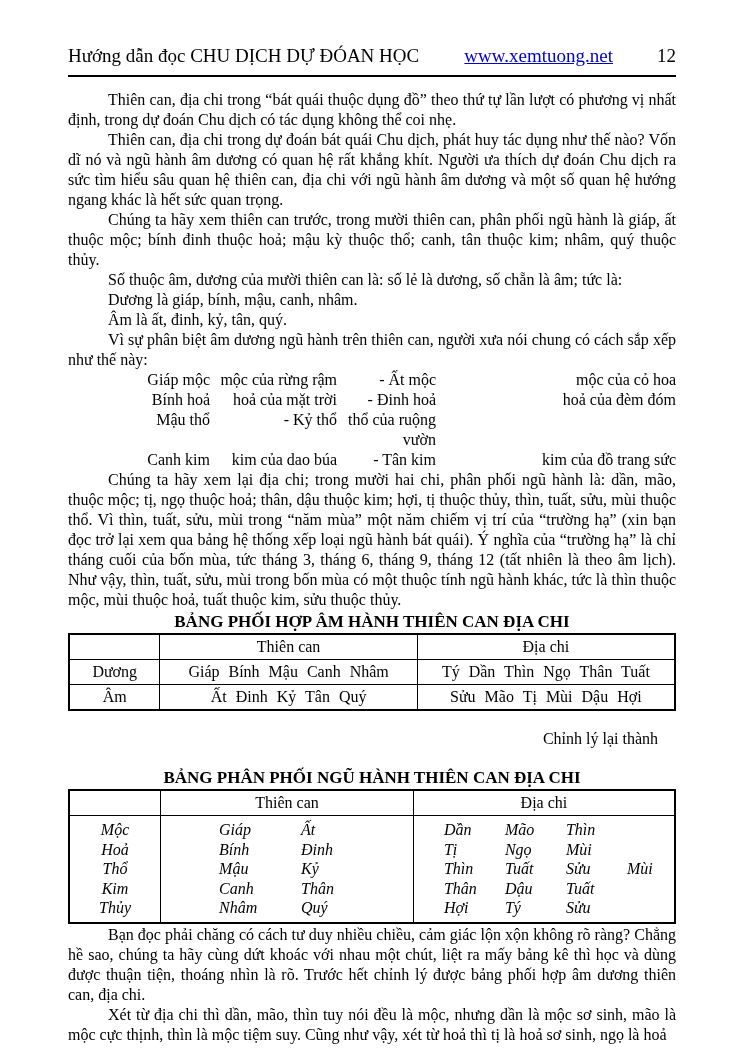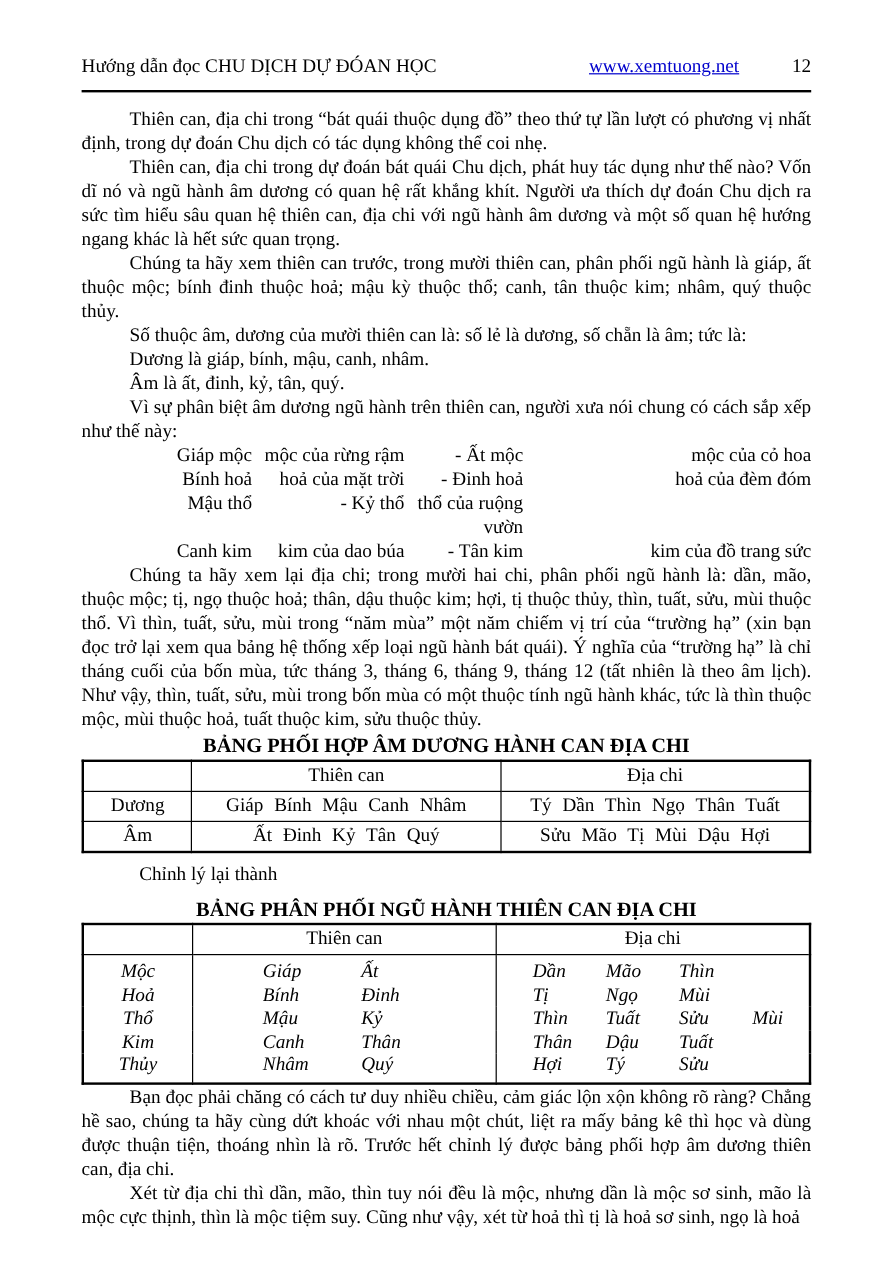--- a/index.html
+++ b/index.html
@@ -12,41 +12,41 @@
   .page {
     width: 744px; height: 1053px;
     padding: 46px 68px 0 68px;
     box-sizing: border-box;
     overflow: hidden;
   }
   
   .hdr {
     display: flex;
     align-items: flex-start;
-    font-size: 16px;
+    font-size: 19px;
     line-height: 20px;
     white-space: nowrap;
   }
   .hdr-title { flex: 1; }
   .hdr a.link { color: #0000cc; cursor: pointer; }
   .pagenum { margin-left: 44px; }
   .rule { border-bottom: 2px solid #000; margin-top: 9px; }
 
   
   .doc-body {
     margin-top: 13px;
     font-size: 16px;
     line-height: 20px;
   }
   p.para {
     margin: 0;
     text-align: justify;
     text-indent: 40px;
   }
-  p.note { margin: 8px; text-indent: 40px; text-align: left; }
+  p.note { margin: 18px; text-indent: 40px; text-align: right; }
 
   
   .canlist { margin-left: 50px; text-align: right; }
   .can-row {
     display: grid;
     grid-template-columns: 92px 127px 99px auto;
     line-height: 20px;
   }
 
   
@@ -147,21 +147,21 @@
         <div class="can-row">
           <span>Canh kim</span>
           <span>kim của dao búa</span>
           <span>- Tân kim</span>
           <span>kim của đồ trang sức</span>
         </div>
       </div>
 
     <p class="para">Chúng ta hãy xem lại địa chi; trong mười hai chi, phân phối ngũ hành là: dần, mão, thuộc mộc; tị, ngọ thuộc hoả; thân, dậu thuộc kim; hợi, tị thuộc thủy, thìn, tuất, sửu, mùi thuộc thổ. Vì thìn, tuất, sửu, mùi trong “năm mùa” một năm chiếm vị trí của “trường hạ” (xin bạn đọc trở lại xem qua bảng hệ thống xếp loại ngũ hành bát quái). Ý nghĩa của “trường hạ” là chỉ tháng cuối của bốn mùa, tức tháng 3, tháng 6, tháng 9, tháng 12 (tất nhiên là theo âm lịch). Như vậy, thìn, tuất, sửu, mùi trong bốn mùa có một thuộc tính ngũ hành khác, tức là thìn thuộc mộc, mùi thuộc hoả, tuất thuộc kim, sửu thuộc thủy.</p>
 
-    <h2 class="tbl-title">BẢNG PHỐI HỢP ÂM DƯƠNG HÀNH CAN ĐỊA CHI</h2>
+    <h2 class="tbl-title">BẢNG PHỐI HỢP ÂM HÀNH THIÊN CAN ĐỊA CHI</h2>
     <table class="t1">
       <thead>
         <tr>
           <th class="c1"></th>
           <th class="c2">Thiên can</th>
           <th class="c3">Địa chi</th>
         </tr>
       </thead>
       <tbody id="t1body">
           <tr>

